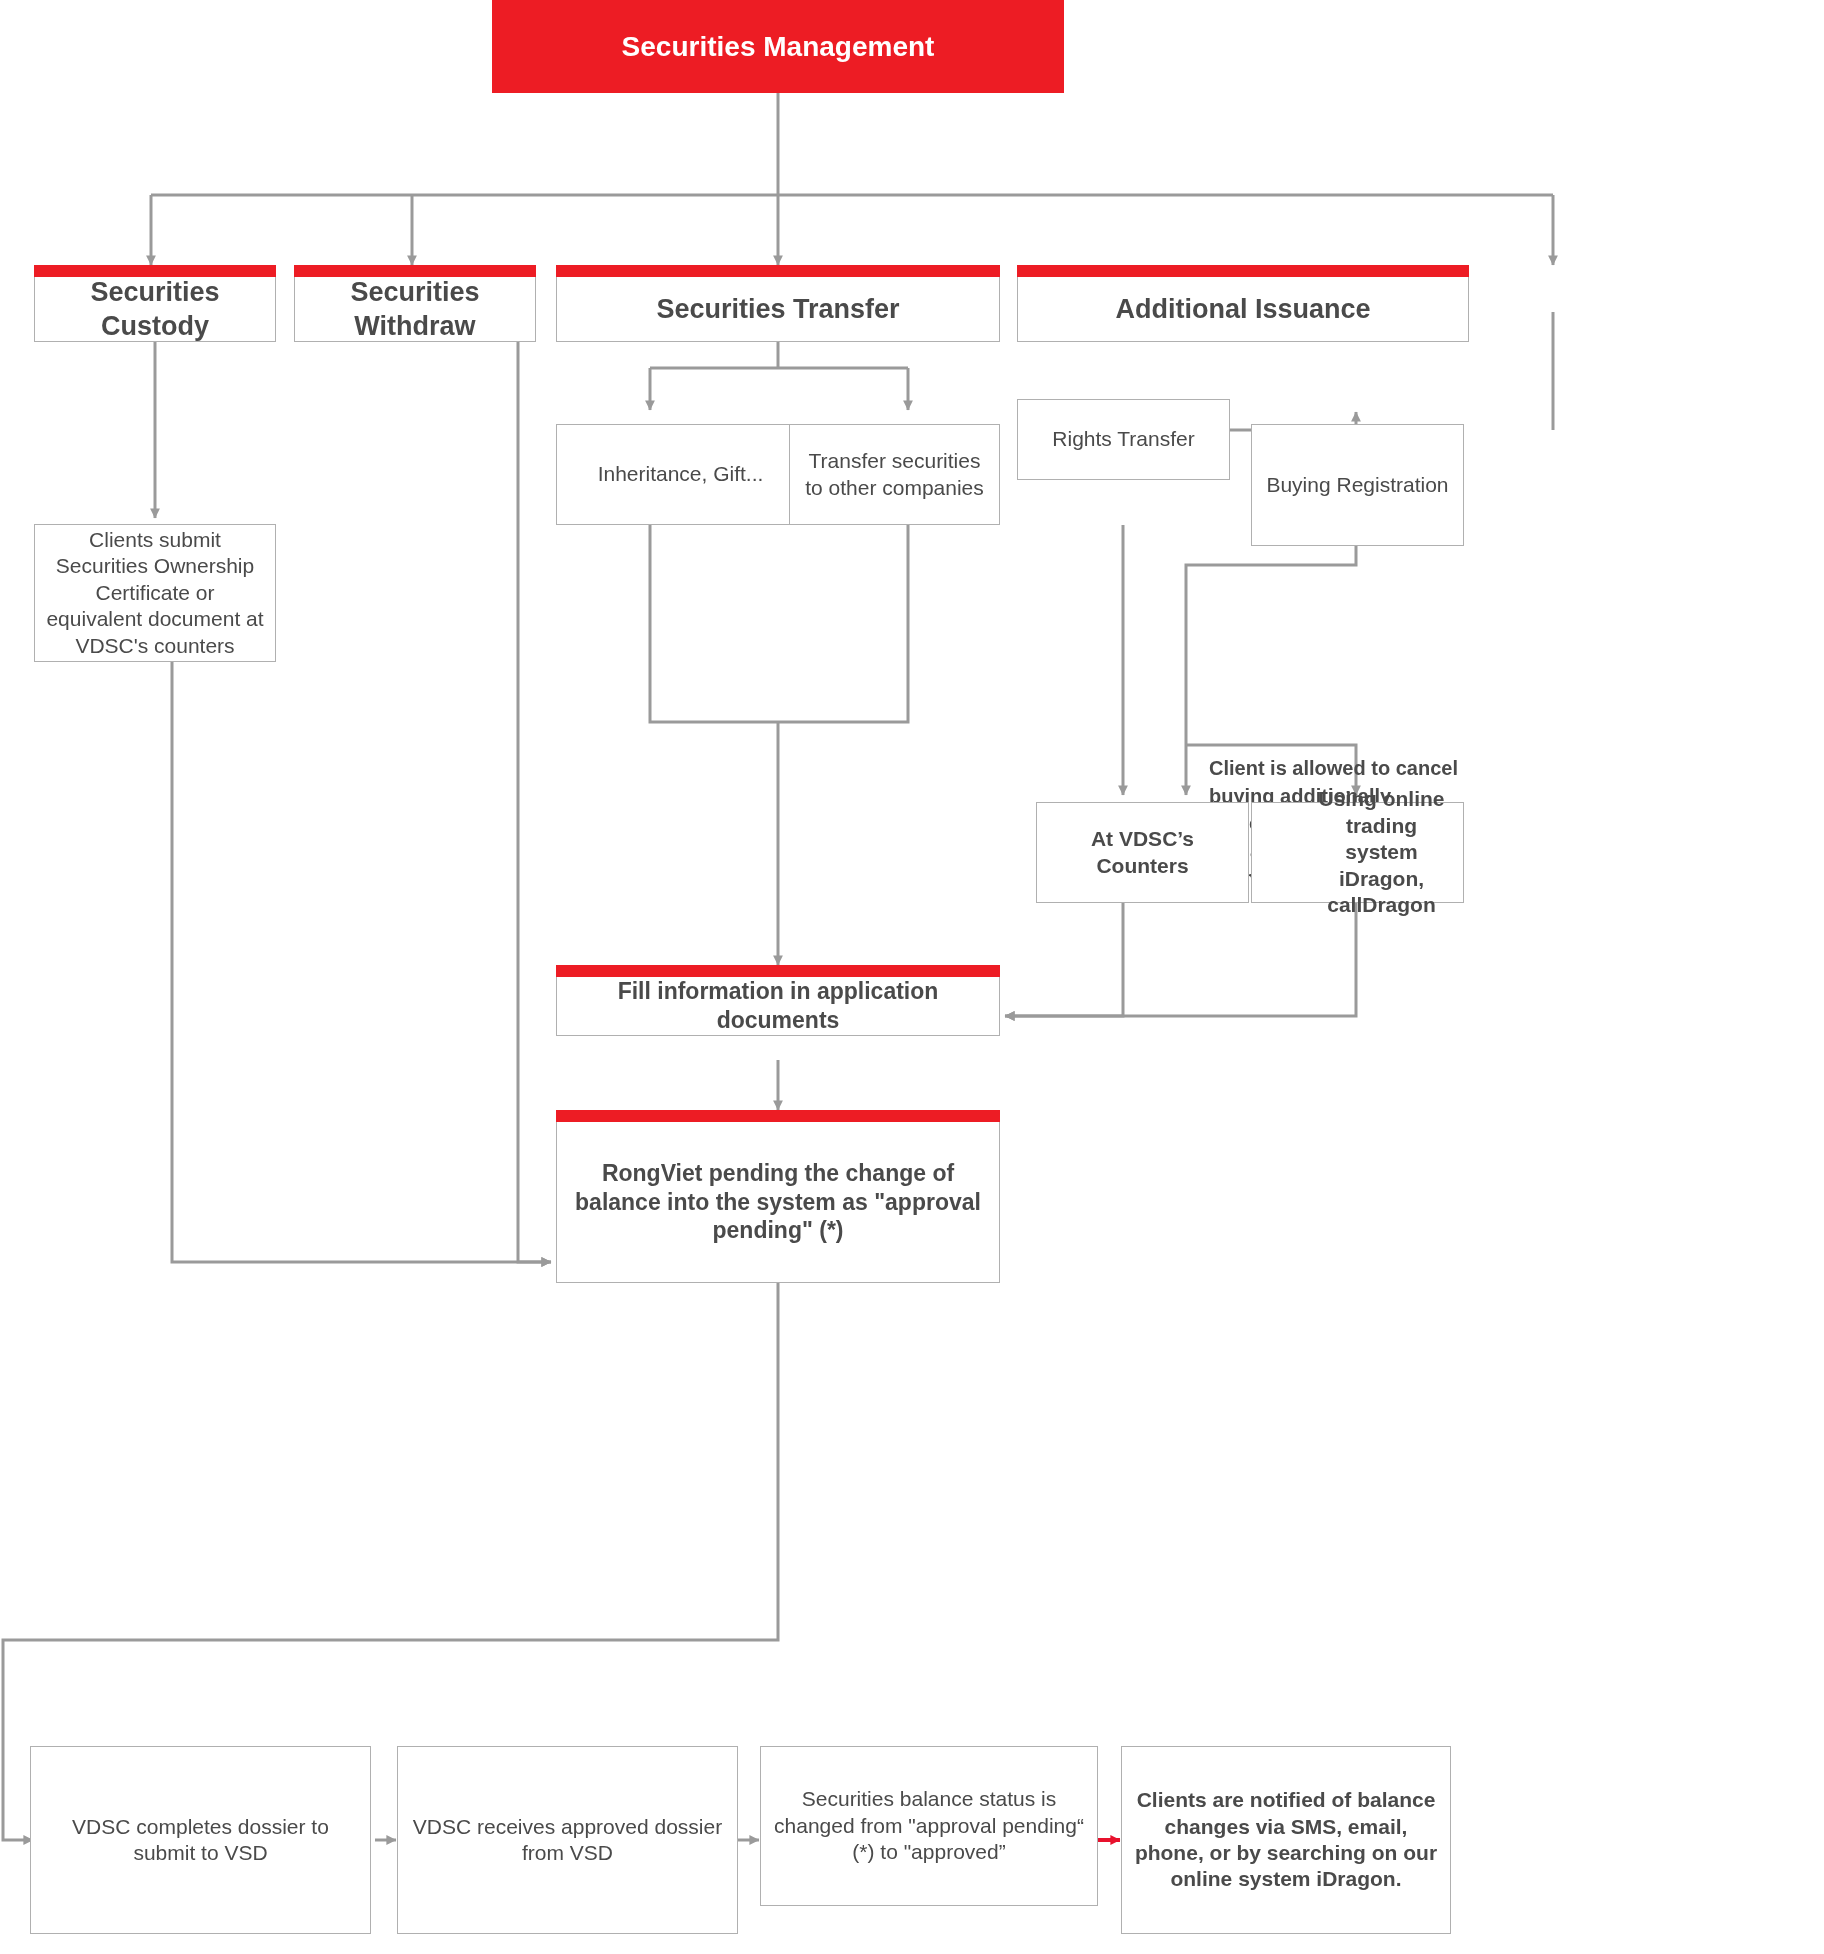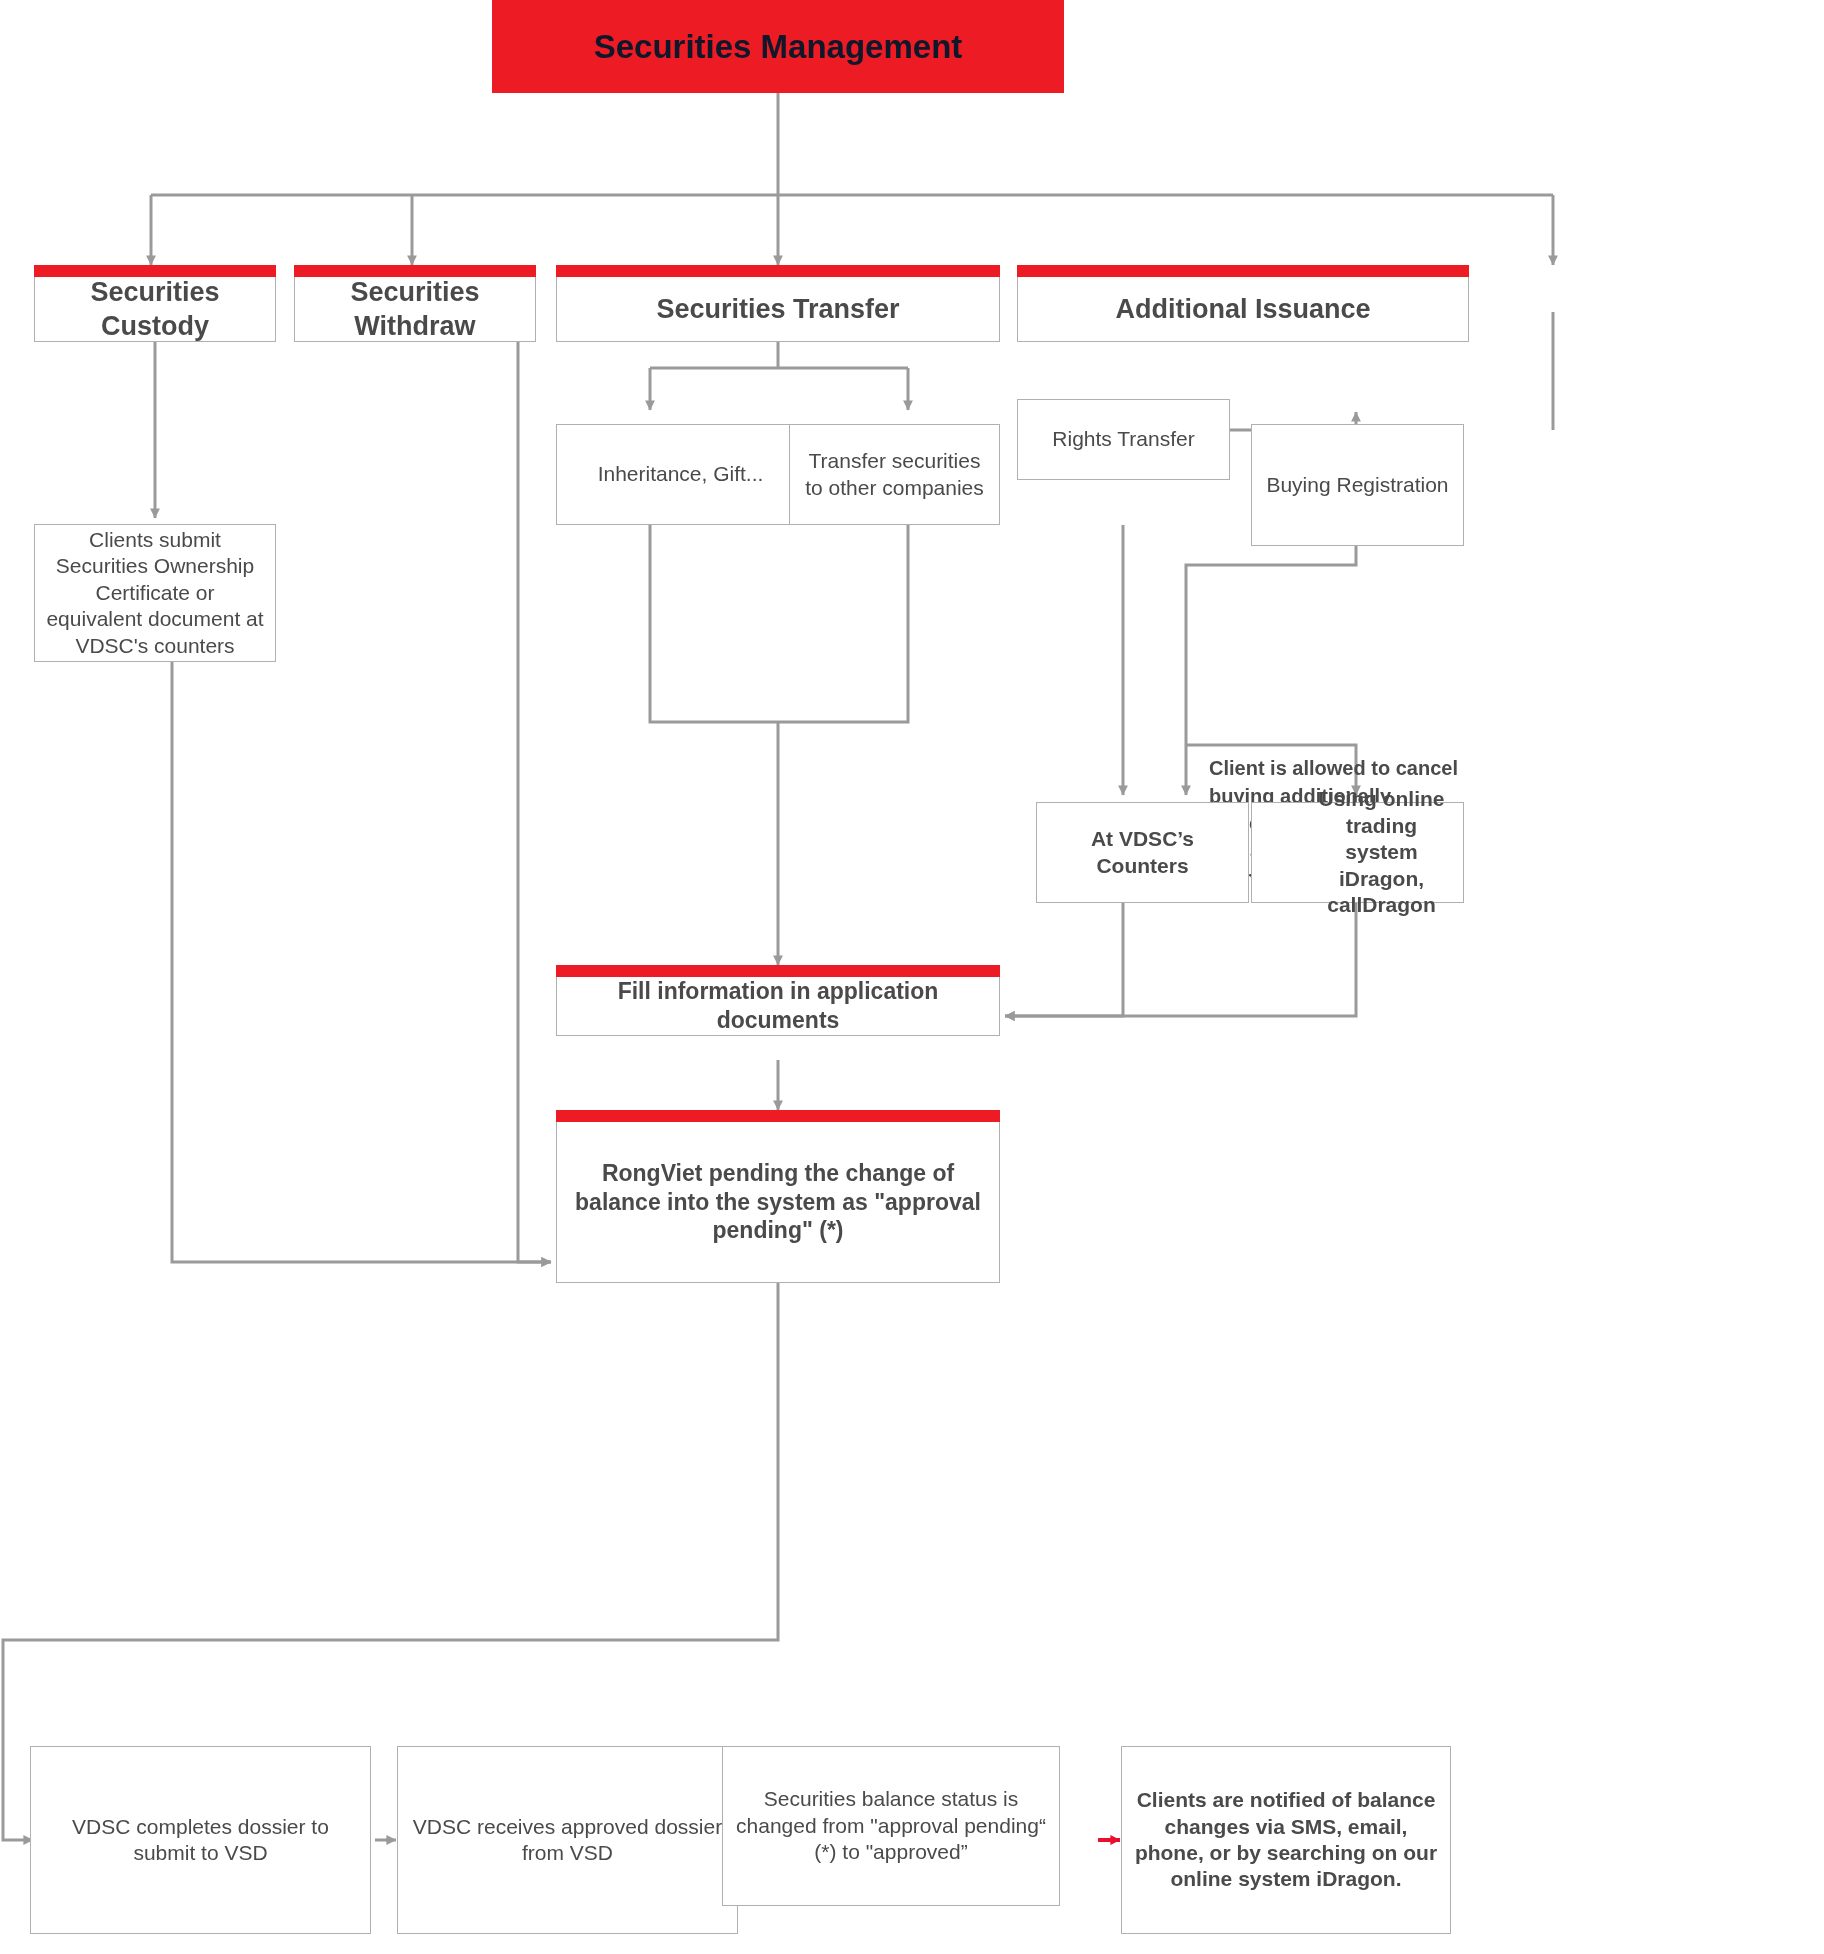--- a/index.html
+++ b/index.html
@@ -5,21 +5,21 @@
   html,body{margin:0;padding:0;background:#ffffff;}
   body{font-family:"Liberation Sans","DejaVu Sans",sans-serif;}
   #stage{position:relative;width:1824px;height:1954px;background:#ffffff;overflow:hidden;}
   #wires{position:absolute;left:0;top:0;width:1824px;height:1954px;}
 
   .node{position:absolute;box-sizing:border-box;display:flex;align-items:center;justify-content:center;
         text-align:center;color:#4a4a4a;background:#ffffff;border:1px solid #b0b0b0;}
   .node .txt{display:block;padding:0 10px;line-height:1.26;}
 
   
-  .title-node{background:#ED1C24;border:none;color:#0f172a;font-weight:bold;font-size:33px;text-align:right;}
+  .title-node{background:#ED1C24;border:none;color:#ffffff;font-weight:bold;font-size:28px;text-align:right;}
 
   
   .cap{border-top:none;}
   .cap::before{content:"";position:absolute;left:-1px;right:-1px;top:-12px;height:12px;background:#ED1C24;}
 
   .h1txt{font-size:27px;font-weight:bold;}
   .h2txt{font-size:23px;font-weight:bold;}
   .bodytxt{font-size:21px;font-weight:normal;}
   .boldtxt{font-size:21px;font-weight:bold;}
 
@@ -159,21 +159,21 @@
   </div>
 
   <div class="node" style="left:30px;top:1746px;width:341px;height:188px;">
     <span class="txt bodytxt">VDSC completes dossier to submit to VSD</span>
   </div>
 
   <div class="node" style="left:397px;top:1746px;width:341px;height:188px;">
     <span class="txt bodytxt">VDSC receives approved dossier from VSD</span>
   </div>
 
-  <div class="node" style="left:722px;top:1746px;width:338px;height:160px;">
+  <div class="node" style="left:760px;top:1746px;width:338px;height:160px;">
     <span class="txt bodytxt">Securities balance status is changed from "approval pending“ (*) to "approved”</span>
   </div>
 
   <div class="node" style="left:1121px;top:1746px;width:330px;height:188px;">
     <span class="txt boldtxt">Clients are notified of balance changes via SMS, email, phone, or by searching on our online system  iDragon.</span>
   </div>
 
 </div>
 
 </body></html>

